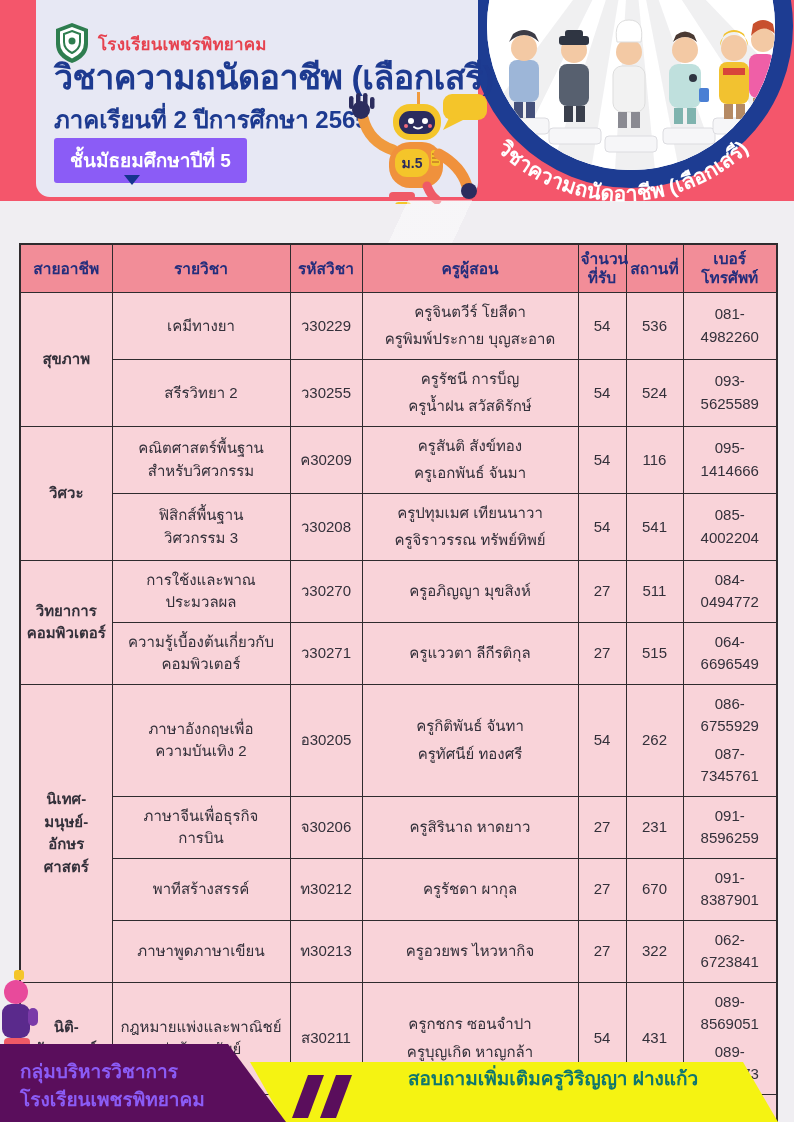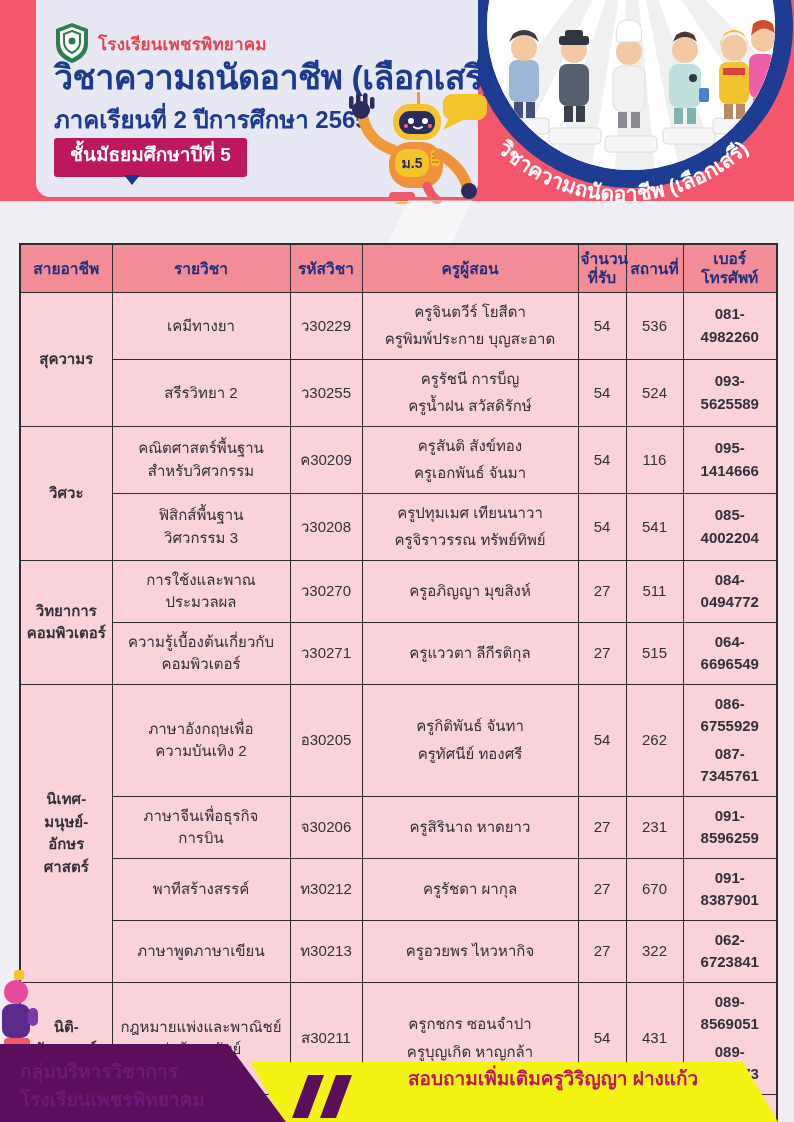--- a/index.html
+++ b/index.html
@@ -20,22 +20,22 @@
   .page-title {
     position:absolute; left:18px; top:50px; width:420px;
     color:#1d3a90; font-size:34px; font-weight:800; letter-spacing:-.5px; white-space:nowrap;
   }
   .page-subtitle {
     position:absolute; left:18px; top:100px;
     color:#1d3a90; font-size:24px; font-weight:800;
   }
   .grade-badge {
     position:absolute; left:18px; top:138px;
-    background:#be185d; color:#ffffff; font-size:19px; font-weight:800;
-    padding:1px 16px 8px; border-radius:3px; white-space:nowrap;
+    background:#8b5cf6; color:#ffffff; font-size:19px; font-weight:800;
+    padding:7px 16px 8px; border-radius:3px; white-space:nowrap;
   }
   .badge-pointer {
     position:absolute; left:88px; top:175px; width:0; height:0;
     border-left:8px solid transparent; border-right:8px solid transparent; border-top:10px solid #16338e;
   }
   .mascot { position:absolute; left:295px; top:92px; width:160px; height:112px; }
   
   .careers-circle {
     position:absolute; left:469px; top:-136px; width:324px; height:324px;
     border-radius:50%; background:#ffffff; border:18px solid #1d3c92; overflow:hidden;
@@ -56,26 +56,26 @@
     background:#f28d98; color:#232d7c; font-size:15.5px; font-weight:800;
     padding:4px 2px; line-height:1.25; height:47px;
   }
   table.schedule td { background:#f9d3d9; color:#33303a; font-size:15px; padding:8px 3px; line-height:1.5; }
   td.track-cell {
     background:#f3a6b0; color:#232d7c; font-weight:800; font-size:15.5px; line-height:1.3; padding:4px 1px;
   }
   .cell-line { display:block; }
   td .gap { display:block; height:5px; }
   td.code-cell, td.seats-cell, td.room-cell { font-size:15px; }
-  td.phone-cell { font-size:14.5px; padding:8px 1px;font-weight:bold; }
+  td.phone-cell { font-size:14.5px; padding:8px 1px; }
   .footer-text-left {
-    position:absolute; left:20px; top:1058px; color:#701a75; font-weight:800; font-size:19px; line-height:1.45; z-index:6;
+    position:absolute; left:20px; top:1058px; color:#8b5cf6; font-weight:800; font-size:19px; line-height:1.45; z-index:6;
   }
   .footer-text-right {
-    position:absolute; left:408px; top:1066px; color:#be185d; font-weight:800; font-size:19px; line-height:1.35; z-index:6;
+    position:absolute; left:408px; top:1066px; color:#0f766e; font-weight:800; font-size:19px; line-height:1.35; z-index:6;
   }
   svg.fullsvg { position:absolute; left:0; top:0; z-index:5; }
   .mini-mascot { position:absolute; left:0px; top:968px; z-index:4; }
   .watermark { position:absolute; left:280px; top:200px; width:300px; height:44px; opacity:.45;
     background:linear-gradient(115deg, transparent 40%, #ffffff 40%, #ffffff 60%, transparent 60%); }
 </style>
 </head>
 <body>
 
 <div class="page">
@@ -241,21 +241,21 @@
             <th>รหัสวิชา</th>
             <th>ครูผู้สอน</th>
             <th>จำนวน<br>ที่รับ</th>
             <th>สถานที่</th>
             <th>เบอร์โทรศัพท์</th>
           </tr>
         </thead>
       <tbody id="table-body">
           <tr>
             <td class="track-cell" rowspan="2">
-              <span class="cell-line">สุความร</span>
+              <span class="cell-line">สุขภาพ</span>
             </td>
             <td class="subject-cell">
               <span class="cell-line">เคมีทางยา</span>
             </td>
             <td class="code-cell">
               <span class="cell-line">ว30229</span>
             </td>
             <td class="teachers-cell">
               <span class="cell-line">ครูจินตวีร์  โยสีดา</span>
               <span class="gap"></span>

